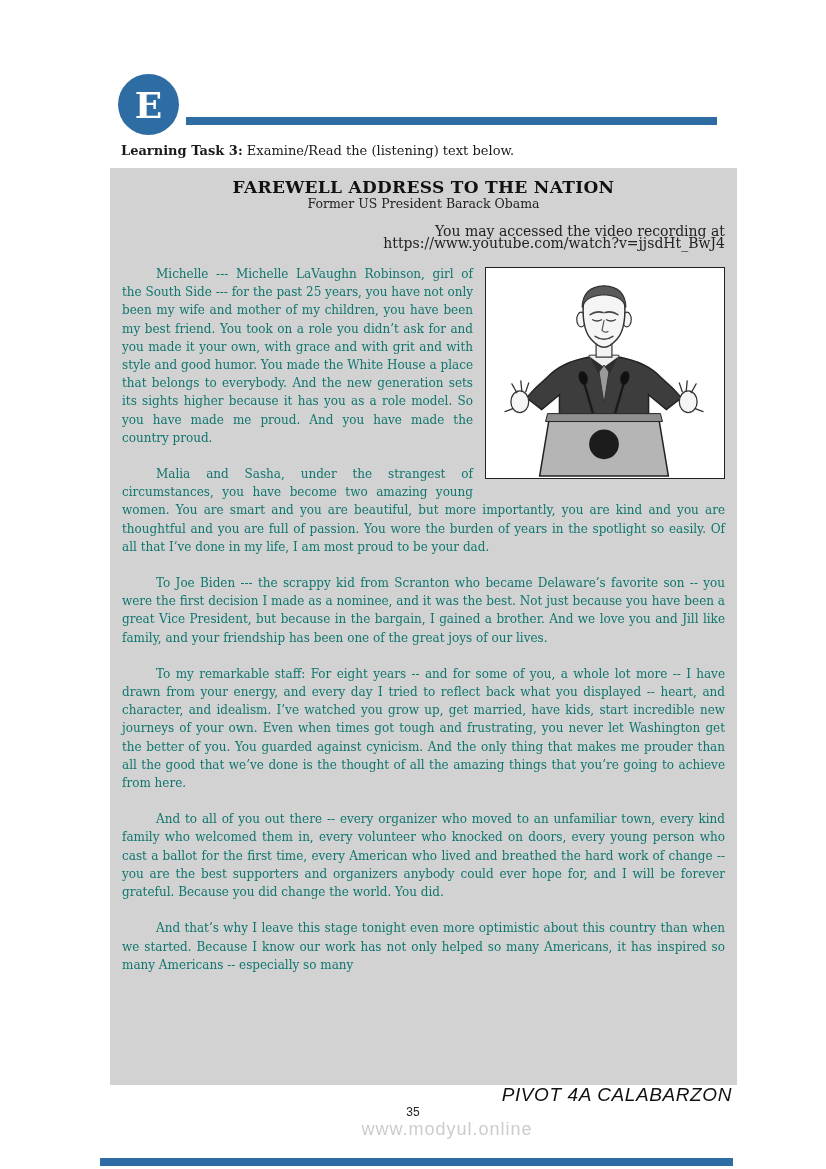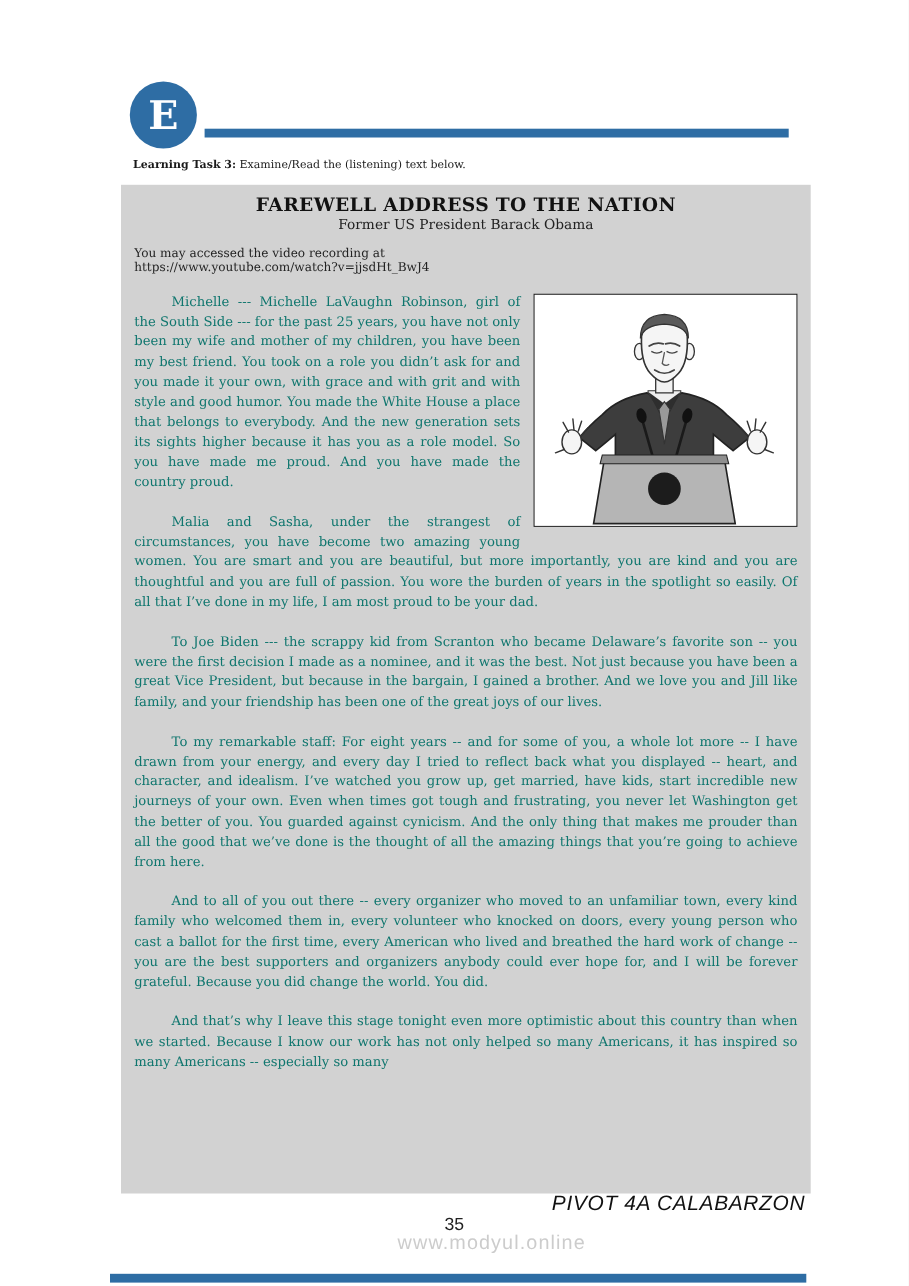--- a/index.html
+++ b/index.html
@@ -29,41 +29,41 @@
     color:#ffffff;font-weight:bold;font-size:36px;line-height:1;
     font-family:"DejaVu Serif",serif;
   }
   .header-rule{
     position:absolute;left:186px;top:117px;
     width:531px;height:8px;
     background:var(--accent,#2e6da4);
   }
   .task-line{
     position:absolute;left:121px;top:141px;width:620px;
-    font-size:10px;line-height:19px;
+    font-size:13px;line-height:19px;
   }
   .task-line b{font-weight:bold;}
   
   .speech-box{
     position:absolute;left:110px;top:168px;
     width:627px;height:917px;
     background:var(--box-gray,#d2d2d2);
     overflow:hidden;
     padding:10px 12px 0 12px;
   }
   .speech-title{
     text-align:center;font-weight:bold;font-size:17px;line-height:18px;
     letter-spacing:.3px;color:#111;
   }
   .speech-speaker,.speech-date{
     text-align:center;font-size:12.5px;line-height:16px;color:#222;
   }
   .video-note{
-    margin-top:13px;text-align:left;
-    font-size:11px;line-height:12px;color:#222;
+    margin-top:13px;text-align:right;
+    font-size:14px;line-height:12px;color:#222;
   }
   .speech-body{
     margin-top:16px;
     font-size:12px;line-height:18.2px;
     text-align:justify;color:#0f766e;
   }
   .speech-body p{
     text-indent:34px;
     margin-bottom:18px;
   }
@@ -79,21 +79,21 @@
   
   .footer-pivot{
     position:absolute;right:94px;top:1084px;
     font-family:"Liberation Sans",sans-serif;
     font-style:italic;font-size:19px;letter-spacing:.6px;color:#111;
   }
   .page-number{
     position:absolute;left:0;top:1105px;width:100%;
     text-align:center;
     font-family:"Liberation Sans",sans-serif;
-    font-size:16px;color:#222;
+    font-size:12px;color:#222;
   }
   .watermark{
     position:absolute;left:0;top:1119px;width:100%;
     text-align:center;
     font-family:"Liberation Sans",sans-serif;
     font-size:18px;letter-spacing:1px;color:var(--watermark,#ccc);margin-left:34px;
   }
   .bottom-rule{
     position:absolute;left:100px;top:1158px;
     width:633px;height:8px;

